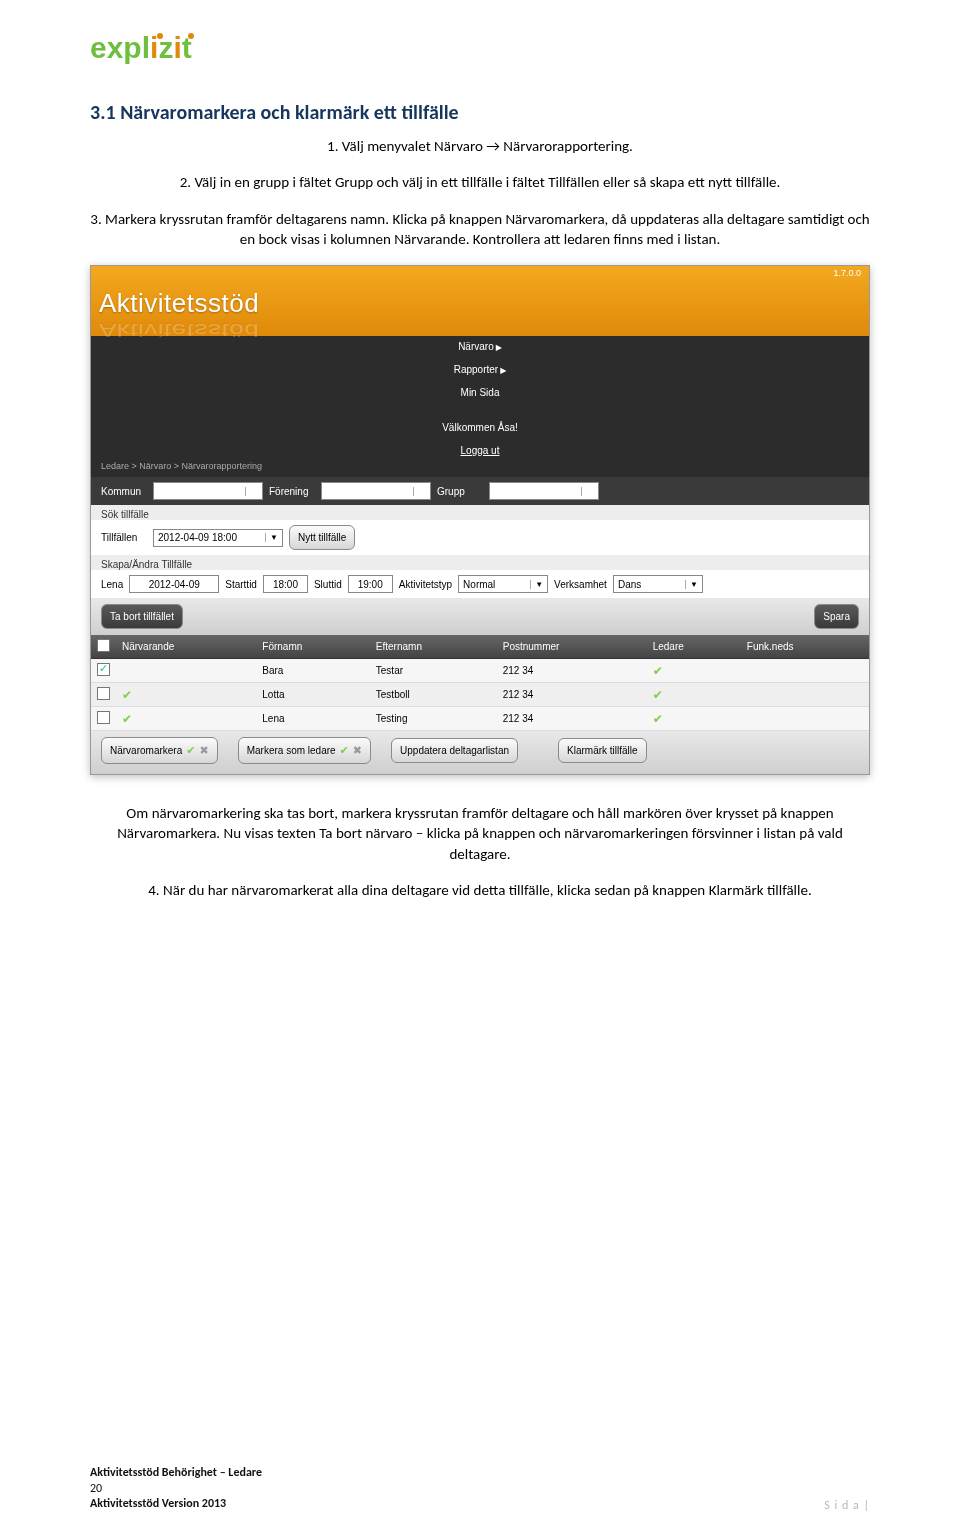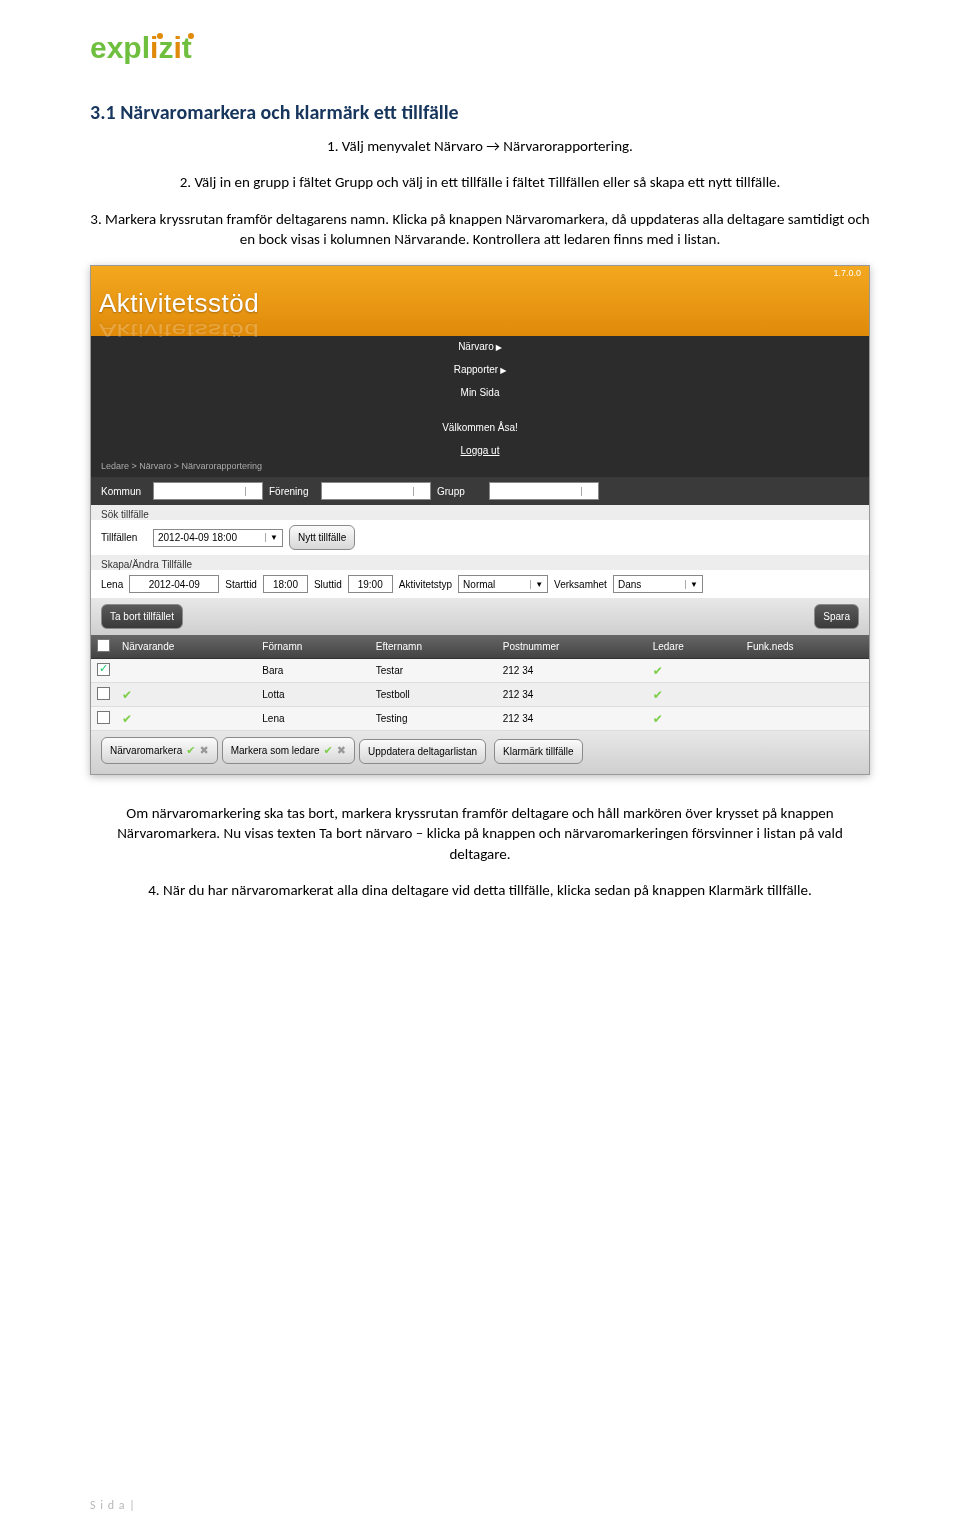--- a/index.html
+++ b/index.html
@@ -135,21 +135,21 @@
   .chk {
     width: 13px; height: 13px; border: 1px solid #777;
     background: #fff; display: inline-block; position: relative;
   }
   .chk.checked::after {
     content: "✓"; color: #1c6; position: absolute;
     top: -2px; left: 1px; font-size: 11px;
   }
   .tick { color: #7dcf4a; font-size: 12px; }
   .footer-actions {
-    display: flex; align-items: flex-end; gap: 4px;
+    display: flex; align-items: center; gap: 20px;
     padding: 6px 10px 10px 10px;
     background: linear-gradient(#e8e8e8,#cfcfcf);
   }
   .mini-icon { color: #7dcf4a; font-size: 11px; }
   .mini-x { color: #999; font-size: 11px; }
 
   
   .page-footer {
     position: absolute; bottom: 24px; left: 90px; right: 90px;
     font-size: 12px; color: #111;
@@ -307,14 +307,19 @@
     <span class="btn-pill">Uppdatera deltagarlistan</span>
     <span class="spacer"></span>
     <span class="btn-pill">Klarmärk tillfälle</span>
   </div>
 </div>
 
 <p class="body-text">Om närvaromarkering ska tas bort, markera kryssrutan framför deltagare och håll markören över krysset på knappen Närvaromarkera. Nu visas texten Ta bort närvaro – klicka på knappen och närvaromarkeringen försvinner i listan på vald deltagare.</p>
 <p class="body-text">4. När du har närvaromarkerat alla dina deltagare vid detta tillfälle, klicka sedan på knappen Klarmärk tillfälle.</p>
 
 <div class="page-footer">
+  <div class="left">
+    <div><b>Aktivitetsstöd Behörighet – Ledare</b></div>
+    <div>20</div>
+    <div><b>Aktivitetsstöd Version 2013</b></div>
+  </div>
   <div class="right">S i d a  |</div>
 </div>
 
 </body></html>

